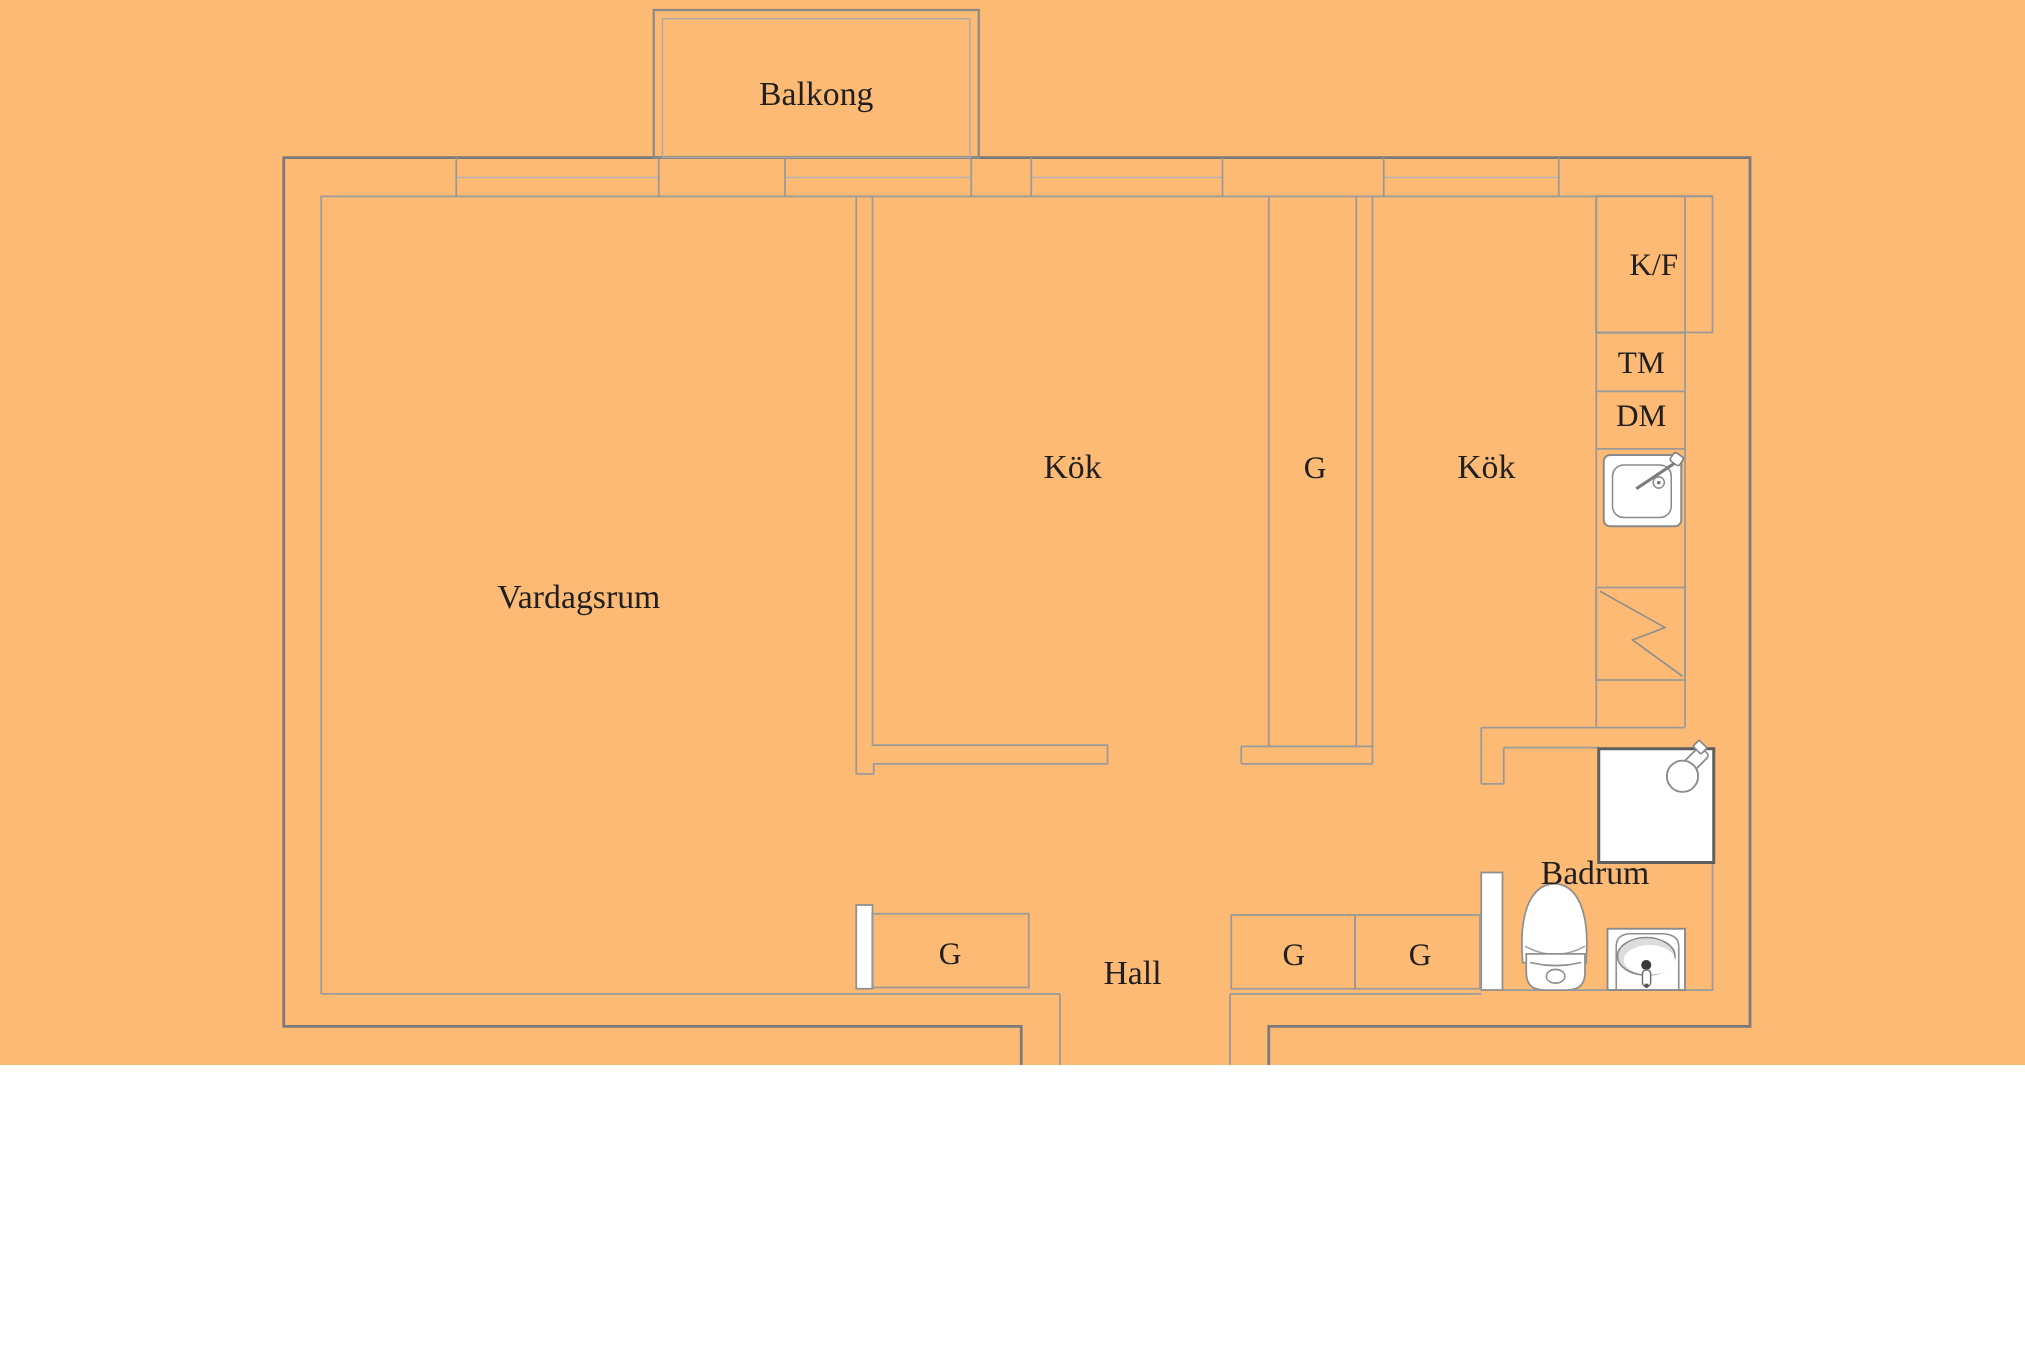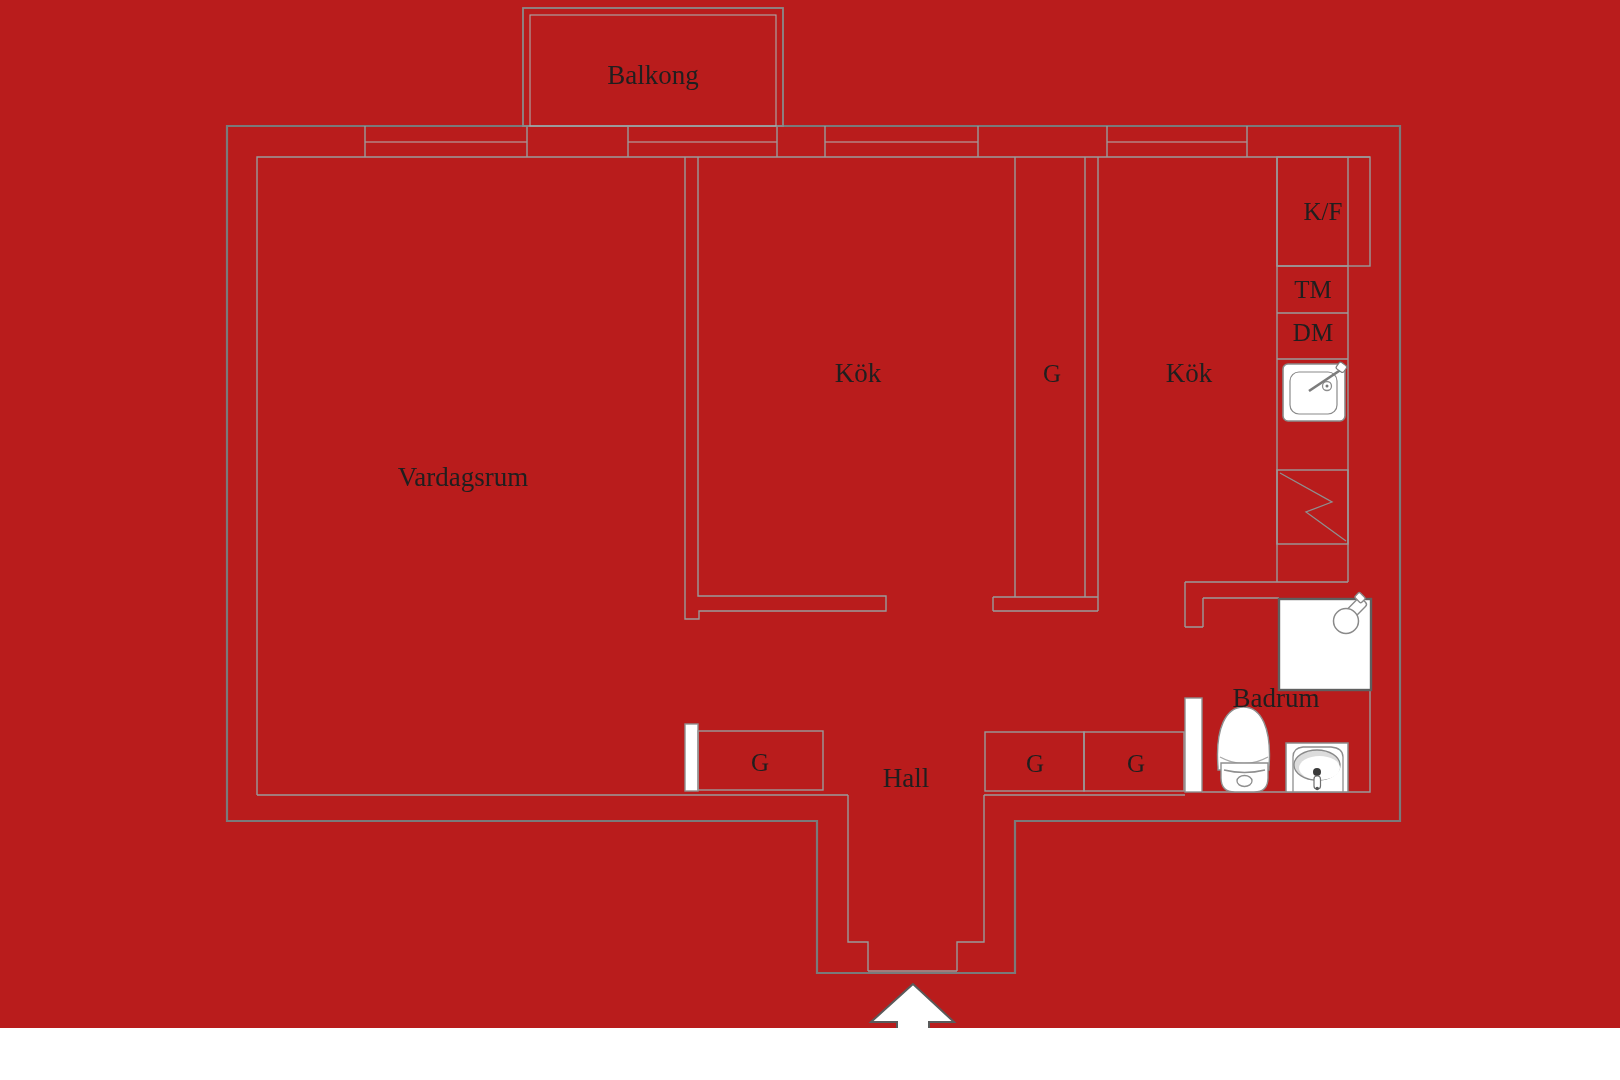--- a/index.html
+++ b/index.html
@@ -1,16 +1,16 @@
 <!DOCTYPE html>
 <html><head>
 <meta charset="utf-8">
 <style>
   html,body{margin:0;padding:0;background:#ffffff;}
-  #canvas{position:relative;width:1620px;height:1028px;background:#b91c1c;overflow:hidden;}
+  #canvas{position:relative;width:1620px;height:852px;background:#fdba74;overflow:hidden;}
   svg{position:absolute;left:0;top:0;}
   text{font-family:"Liberation Serif","DejaVu Serif",serif;fill:#1f1f1f;}
   .room-label{font-size:27px;}
   .small-label{font-size:25px;}
   .wall-outer{stroke:#7a7a7a;stroke-width:2.2;fill:none;}
   .wall-inner{stroke:#9a9a9a;stroke-width:1.4;fill:none;}
   .win-mid{stroke:#b3b3b3;stroke-width:1.1;fill:none;}
   .fixture{stroke:#8f8f8f;stroke-width:1.4;fill:#ffffff;}
   .fixture-line{stroke:#8f8f8f;stroke-width:1.3;fill:none;}
 </style>

